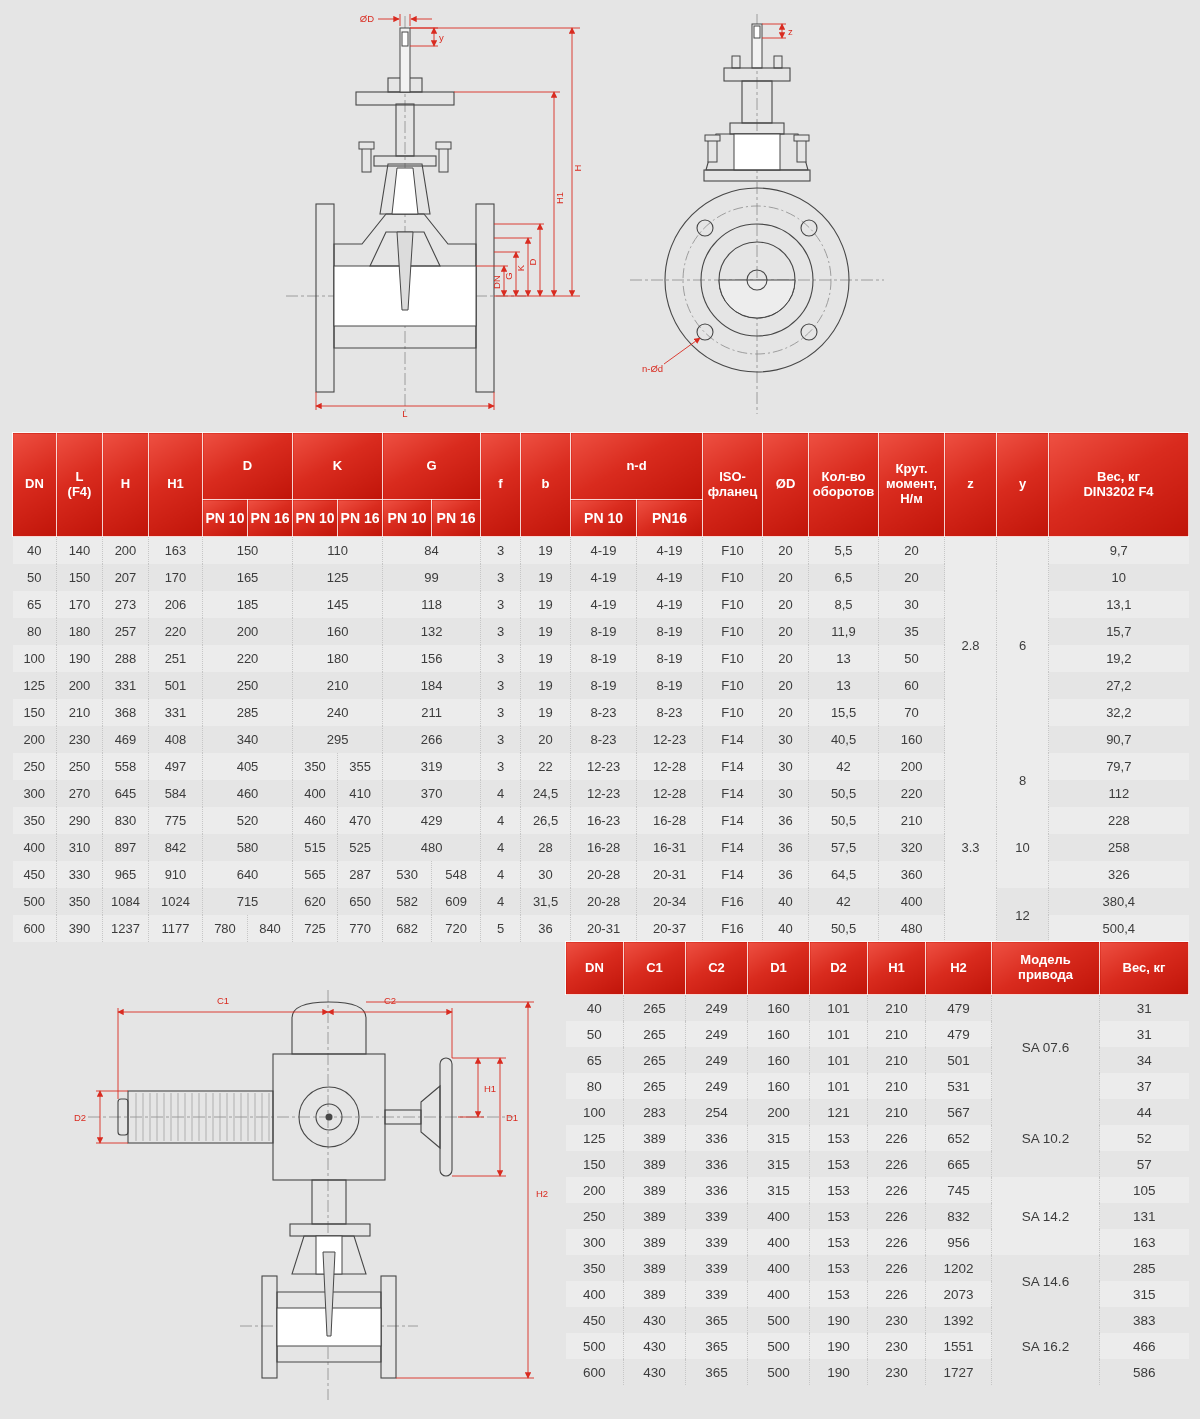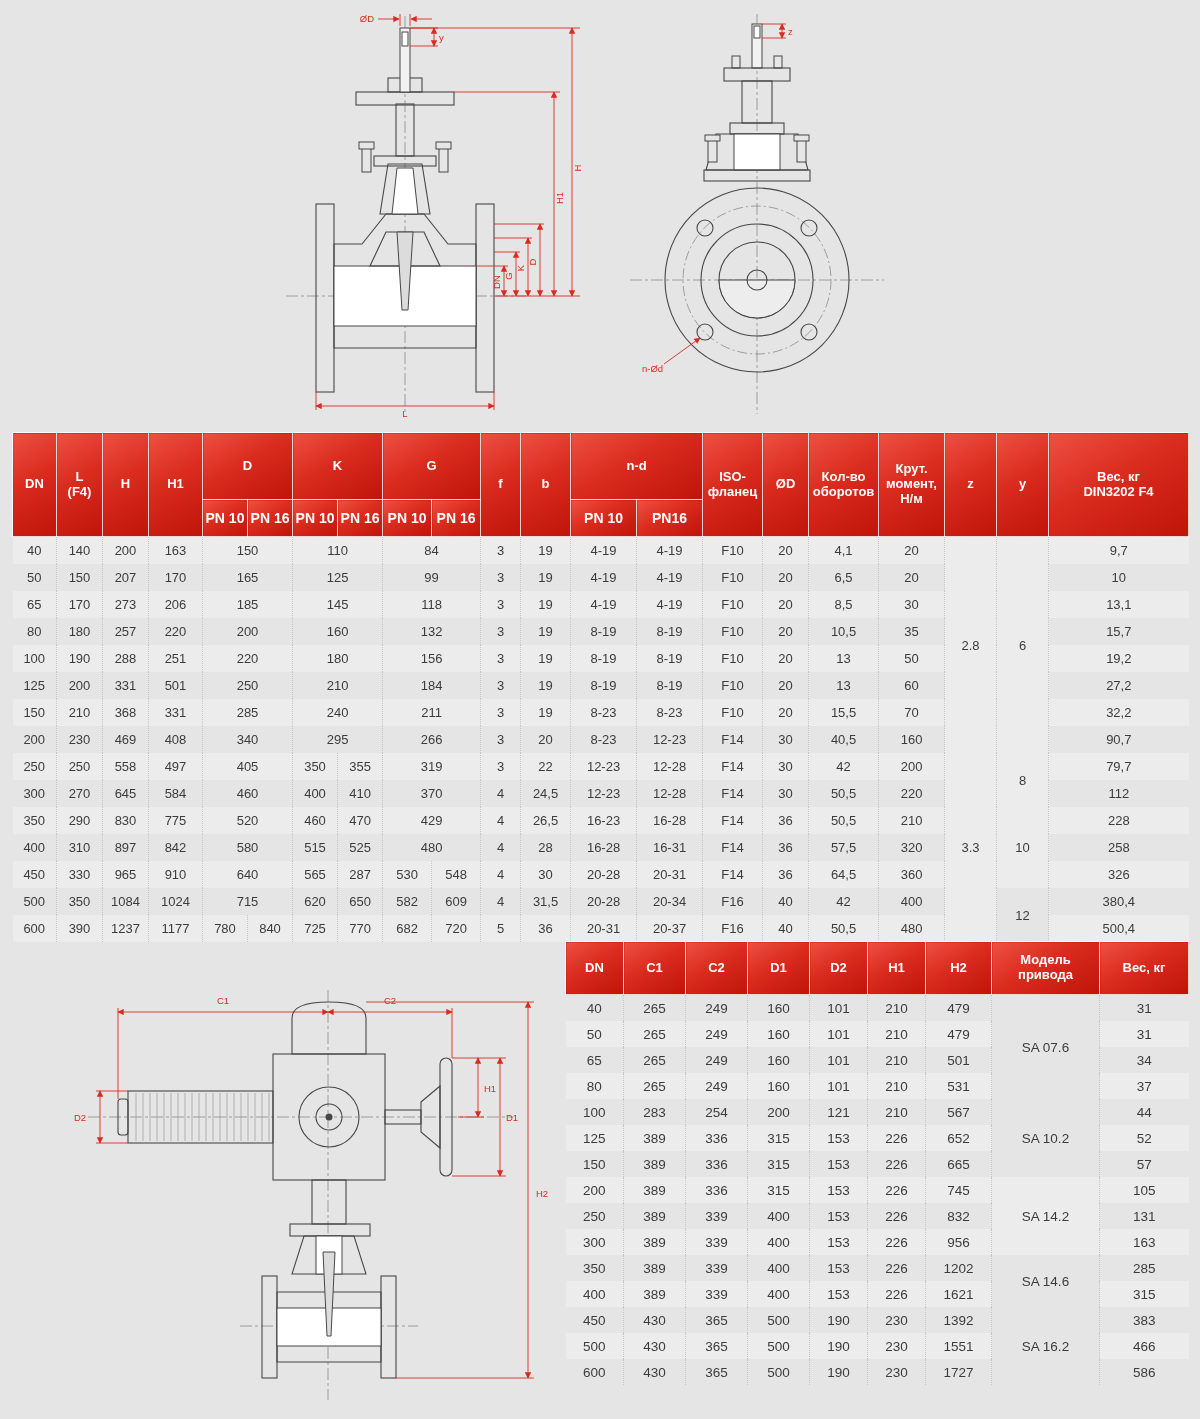--- a/index.html
+++ b/index.html
@@ -215,21 +215,21 @@
           <td>163</td>
           <td colspan="2">150</td>
           <td colspan="2">110</td>
           <td colspan="2">84</td>
           <td>3</td>
           <td>19</td>
           <td>4-19</td>
           <td>4-19</td>
           <td>F10</td>
           <td>20</td>
-          <td>4,1</td>
+          <td>5,5</td>
           <td>20</td>
           <td rowspan="8" class="merge">2.8</td>
           <td rowspan="8" class="merge">6</td>
           <td>9,7</td>
         </tr>
         <tr>
           <td>50</td>
           <td>150</td>
           <td>207</td>
           <td>170</td>
@@ -271,21 +271,21 @@
           <td>220</td>
           <td colspan="2">200</td>
           <td colspan="2">160</td>
           <td colspan="2">132</td>
           <td>3</td>
           <td>19</td>
           <td>8-19</td>
           <td>8-19</td>
           <td>F10</td>
           <td>20</td>
-          <td>10,5</td>
+          <td>11,9</td>
           <td>35</td>
           <td>15,7</td>
         </tr>
         <tr>
           <td>100</td>
           <td>190</td>
           <td>288</td>
           <td>251</td>
           <td colspan="2">220</td>
           <td colspan="2">180</td>
@@ -696,21 +696,21 @@
           <td rowspan="2" class="merge">SA 14.6</td>
           <td>285</td>
         </tr>
         <tr>
           <td>400</td>
           <td>389</td>
           <td>339</td>
           <td>400</td>
           <td>153</td>
           <td>226</td>
-          <td>1621</td>
+          <td>2073</td>
           <td>315</td>
         </tr>
         <tr>
           <td>450</td>
           <td>430</td>
           <td>365</td>
           <td>500</td>
           <td>190</td>
           <td>230</td>
           <td>1392</td>

